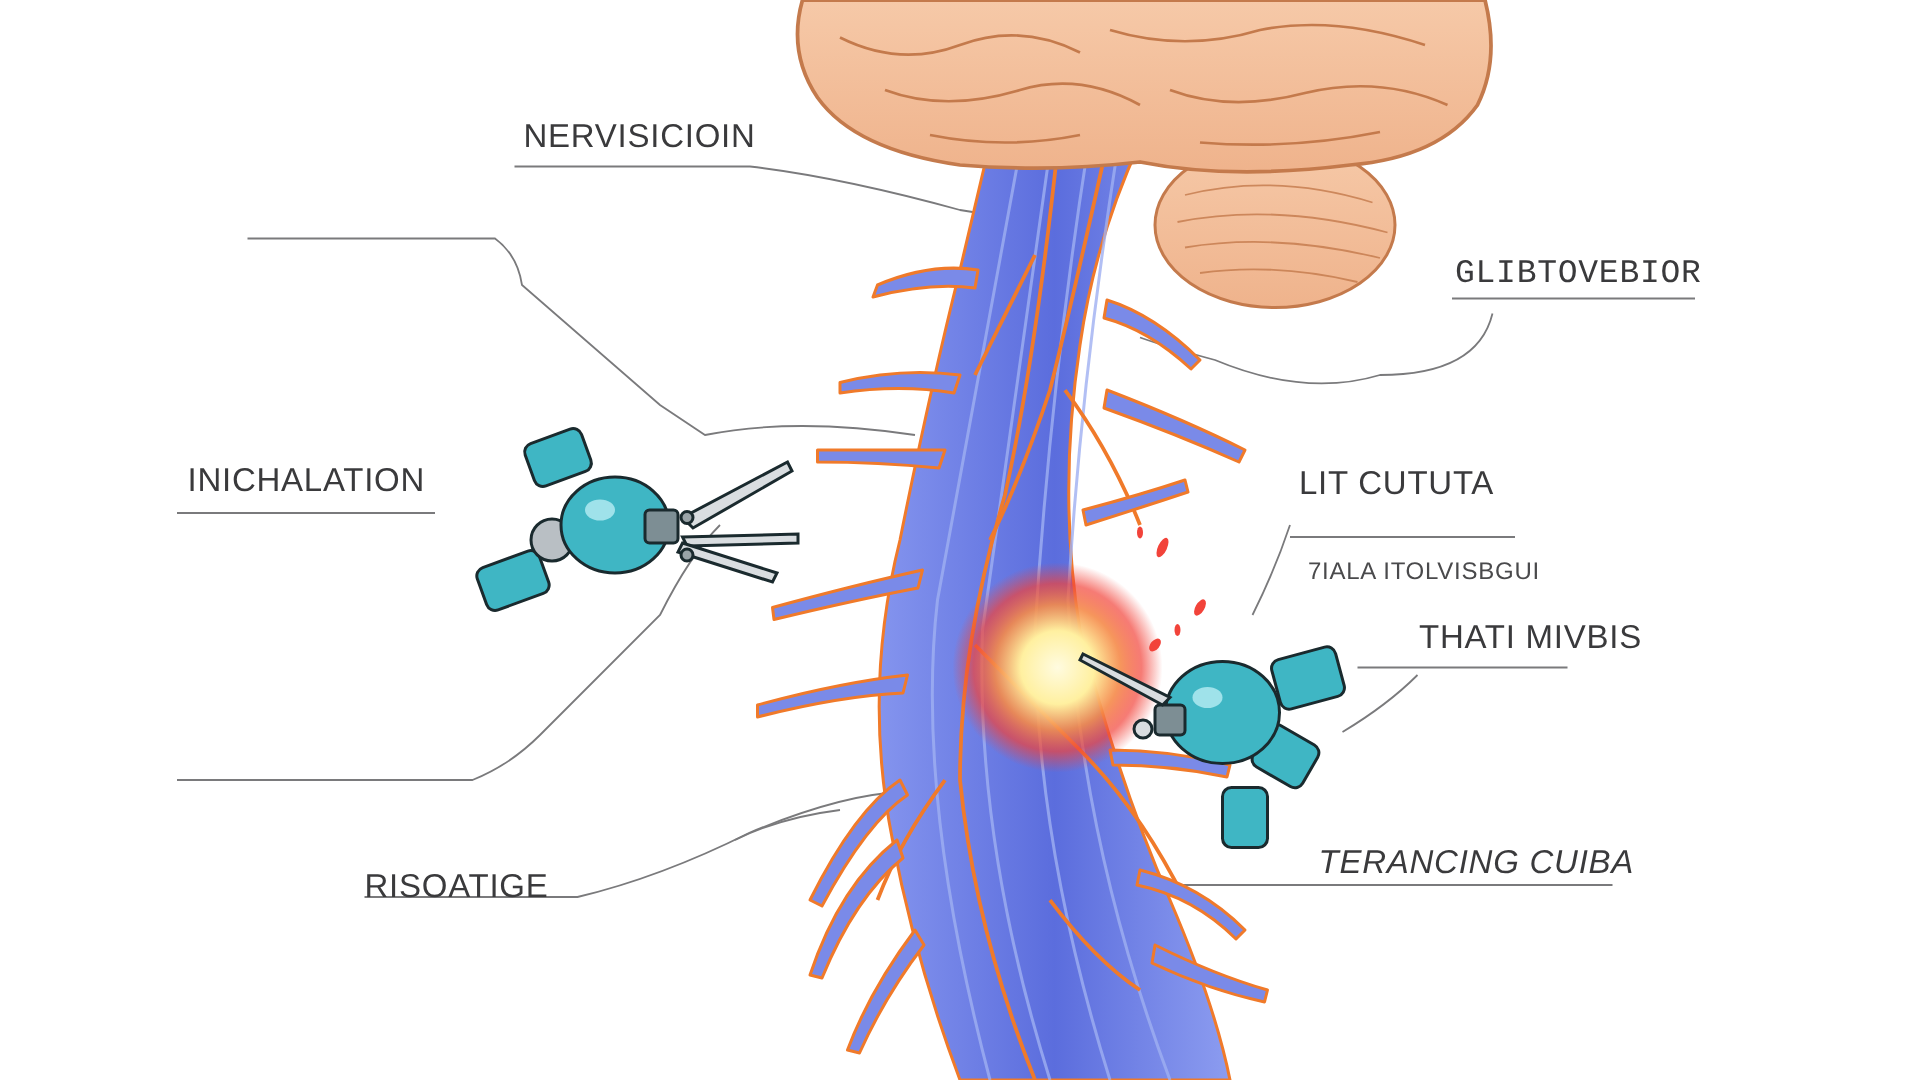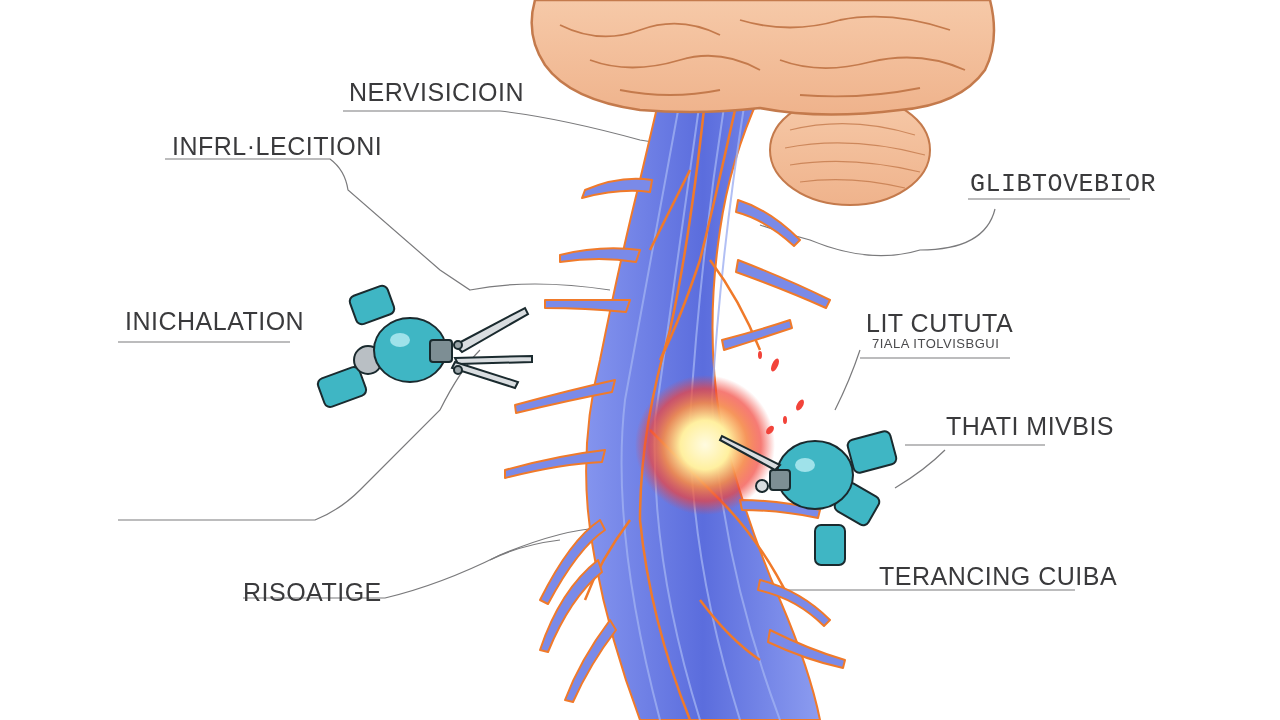--- a/index.html
+++ b/index.html
@@ -1,23 +1,23 @@
 <!DOCTYPE html>
 <html><head>
 <meta charset="utf-8">
 <style>
   html, body { margin: 0; padding: 0; background: #ffffff; }
   body { width: 1280px; height: 720px; overflow: hidden; position: relative;
          font-family: "Liberation Sans", "DejaVu Sans", sans-serif; }
   #stage { position: absolute; left: 0; top: 0; width: 1280px; height: 720px; }
   .label {
-    position: absolute; color: #3a3a3c; font-size: 25px; letter-spacing: 0.5px;
+    position: absolute; color: #3a3a3c; font-size: 22px; letter-spacing: 0.5px;
     white-space: nowrap; line-height: 1; font-weight: 400;
   }
-  .sublabel { position: absolute; color: #4a4a4c; font-size: 13px; letter-spacing: 0.5px; white-space: nowrap; }
+  .sublabel { position: absolute; color: #4a4a4c; font-size: 16px; letter-spacing: 0.5px; white-space: nowrap; margin-top: 37px; }
 </style>
 </head>
 <body>
 
 <div id="stage">
   <svg width="1280" height="720" viewBox="0 0 1280 720">
     <defs>
       <radialGradient id="burst" cx="0.5" cy="0.5" r="0.5">
         <stop offset="0" stop-color="#fffbe0"></stop>
         <stop offset="0.35" stop-color="#fff0a0"></stop>
@@ -144,37 +144,34 @@
       <rect x="770" y="470" width="20" height="20" rx="3" fill="#7d8e94"></rect>
       <path d="M775 470 L720 440 L722 436 L780 465 Z" fill="#d9dde0"></path>
       <circle cx="762" cy="486" r="6" fill="#d9dde0"></circle>
     </g>
   </svg>
 
   
   <div class="label" style="left:349px; top:80px;">
     <span>NERVISICIOIN</span>
   </div>
-  <div class="label" style="left:172px; top:134px;">
-    <span>INFRL·LECITIONI</span>
-  </div>
   <div class="label" style="left:970px; top:172px;font-family:Liberation Mono, monospace;">
     <span>GLIBTOVEBIOR</span>
   </div>
   <div class="label" style="left:125px; top:309px;">
     <span>INICHALATION</span>
   </div>
   <div class="label" style="left:866px; top:311px;">
     <span>LIT CUTUTA</span>
   </div>
   <div class="sublabel" style="left:872px; top:336px;">
     <span>7IALA ITOLVISBGUI</span>
   </div>
   <div class="label" style="left:946px; top:414px;">
     <span>THATI MIVBIS</span>
   </div>
   <div class="label" style="left:243px; top:539px;margin-top:41px;">
     <span>RISOATIGE</span>
   </div>
-  <div class="label" style="left:879px; top:564px;">
+  <div class="label" style="left:879px; top:564px;font-style:italic;">
     <span>TERANCING CUIBA</span>
   </div>
 </div>
 
 </body></html>

